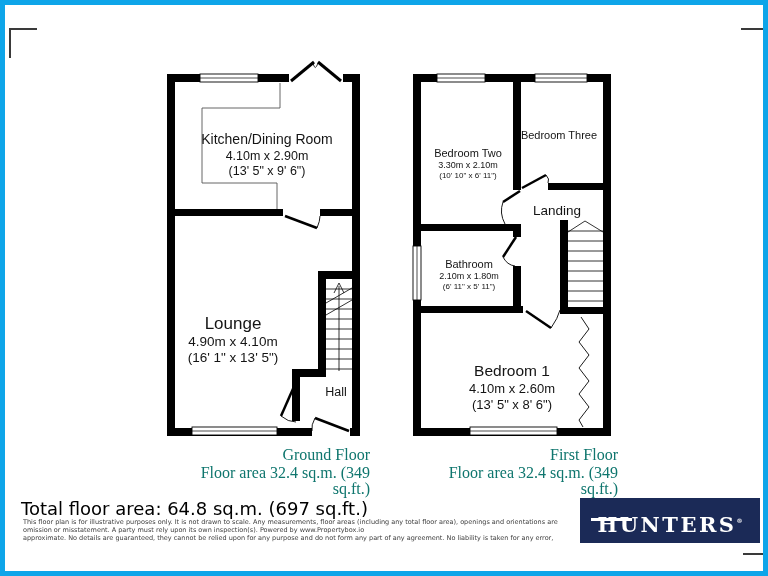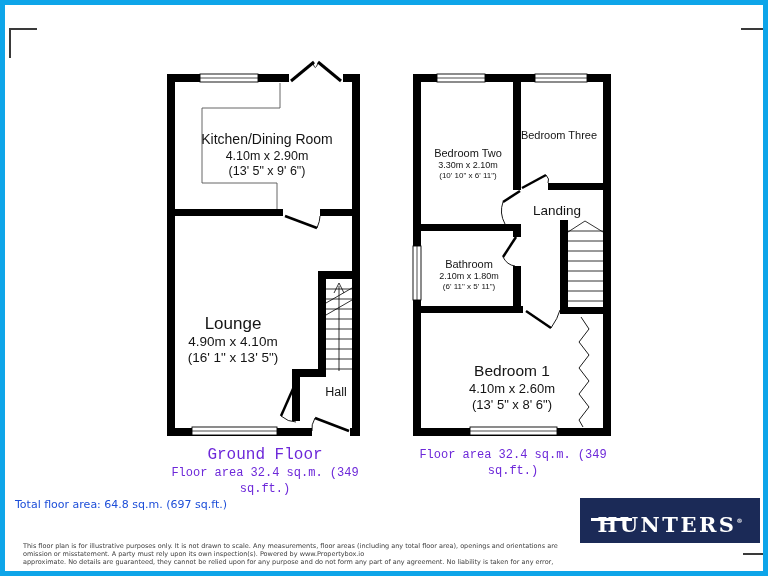--- a/index.html
+++ b/index.html
@@ -6,30 +6,30 @@
   #page{position:relative;width:768px;height:576px;background:#ffffff;
         border:5px solid #0ea5e9;box-sizing:border-box;overflow:hidden;
         font-family:"Liberation Sans",sans-serif;}
   
   .corner{position:absolute;}
   #corner-tl{left:4px;top:23px;width:26px;height:28px;border-left:2px solid #3a3a3a;border-top:2px solid #3a3a3a;}
   #corner-tr{left:736px;top:23px;width:26px;height:28px;border-right:2px solid #3a3a3a;border-top:2px solid #3a3a3a;}
   #corner-br{left:738px;top:521px;width:26px;height:27px;border-right:2px solid #3a3a3a;border-bottom:2px solid #3a3a3a;}
   svg#plans{position:absolute;left:0;top:0;}
   svg text{fill:#141414;font-family:"Liberation Sans",sans-serif;}
-  .caption{position:absolute;width:210px;text-align:center;color:#6d28d9;
-           font-family:Liberation Mono, monospace;}
+  .caption{position:absolute;width:210px;text-align:right;color:#0f766e;
+           font-family:Liberation Serif, serif;}
   #ground-caption{left:155px;top:441px;}
   #first-caption{left:403px;top:441px;}
   .caption .floor-title{font-size:16px;line-height:18px;}
-  .caption .floor-area{font-size:12px;line-height:16px;margin-top:1px;}
-  #total-area{position:absolute;left:10px;top:493px;font-size:11px;color:#1d4ed8;
+  .caption .floor-area{font-size:16px;line-height:16px;margin-top:1px;}
+  #total-area{position:absolute;left:16px;top:493px;font-size:18px;color:#000000;
               font-family:"DejaVu Sans",sans-serif;}
   #disclaimer{position:absolute;left:18px;top:513px;width:552px;color:#3d3d3d;
-              font-family:"DejaVu Sans",sans-serif;font-size:6.5px;line-height:8px;margin-top:24px;}
+              font-family:"DejaVu Sans",sans-serif;font-size:6.5px;line-height:8px;}
   #logo{position:absolute;left:575px;top:493px;width:180px;height:45px;
         background:#1b2a57;color:#fff;text-align:center;}
   #logo .brand-text{display:block;line-height:45px;font-family:"DejaVu Serif","Liberation Serif",serif;
         font-weight:bold;font-size:21px;letter-spacing:2.5px;}
   #logo .brand-reg{font-size:6px;vertical-align:9px;letter-spacing:0;}
   #logo .brand-dash{position:absolute;left:11px;top:20px;width:41px;height:2.5px;background:#fff;}
 </style>
 </head>
 <body>
 
@@ -179,20 +179,21 @@
       <text x="507" y="388" font-size="13" text-anchor="middle">4.10m x 2.60m</text>
       <text x="507" y="404" font-size="13" text-anchor="middle">(13' 5" x 8' 6")</text>
     </g>
   </svg>
 
   <div id="ground-caption" class="caption">
     <div class="floor-title">Ground Floor</div>
     <div class="floor-area">Floor area 32.4 sq.m. (349 sq.ft.)</div>
   </div>
   <div id="first-caption" class="caption">
+    <div class="floor-title">First Floor</div>
     <div class="floor-area">Floor area 32.4 sq.m. (349 sq.ft.)</div>
   </div>
 
   <div id="total-area">Total floor area: 64.8 sq.m. (697 sq.ft.)</div>
   <div id="disclaimer">
     <div>This floor plan is for illustrative purposes only. It is not drawn to scale. Any measurements, floor areas (including any total floor area), openings and orientations are</div>
     <div>omission or misstatement. A party must rely upon its own inspection(s). Powered by www.Propertybox.io</div>
     <div>approximate. No details are guaranteed, they cannot be relied upon for any purpose and do not form any part of any agreement. No liability is taken for any error,</div>
   </div>
 

